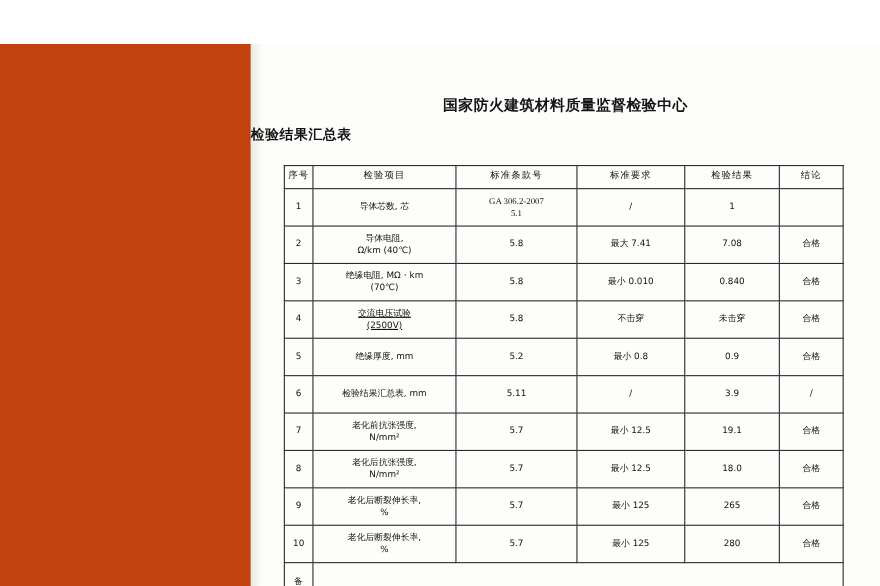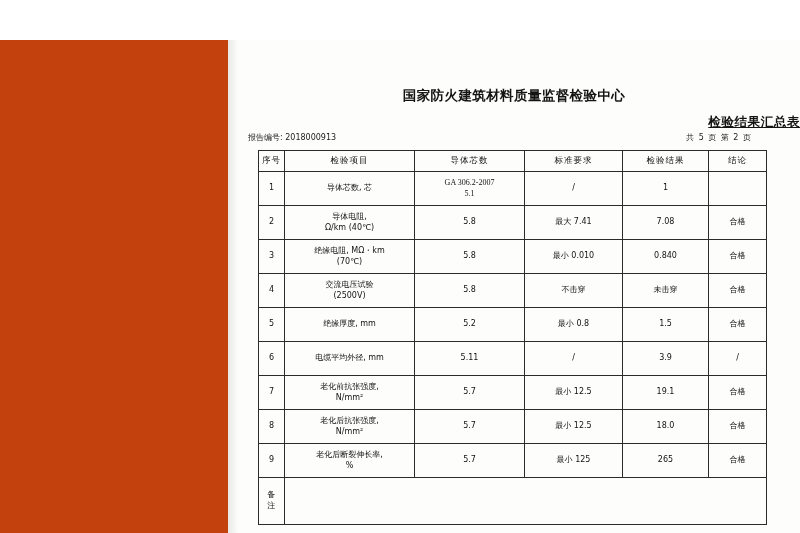--- a/index.html
+++ b/index.html
@@ -48,26 +48,25 @@
     font-size: 13.5px;
     font-weight: bold;
     letter-spacing: 0.4px;
     color: #141414;
   }
   .doc-subtitle {
     position: absolute;
     left: 228px;
     top: 74px;
     width: 572px;
-    text-align: right;
+    text-align: left;
     font-size: 12.5px;
     font-weight: bold;
     letter-spacing: 0.6px;
     color: #141414;
-    text-decoration: underline;
   }
   .meta-row {
     position: absolute;
     left: 248px;
     top: 92px;
     width: 510px;
     height: 14px;
     font-size: 8px;
     color: #1a1a1a;
   }
@@ -140,39 +139,35 @@
 </head>
 <body>
 
 <div class="page">
   <div class="sheet"></div>
   <div class="paper-shade-left"></div>
 
   <div class="doc-title">国家防火建筑材料质量监督检验中心</div>
   <div class="doc-subtitle">检验结果汇总表</div>
 
-  <div class="meta-row">
-    <span class="meta-left">报告编号: 2018000913</span>
-    <span class="meta-right">共 5 页 第 2 页</span>
-  </div>
 
   <table class="result-table">
     <colgroup>
       <col class="col-no">
       <col class="col-item">
       <col class="col-clause">
       <col class="col-req">
       <col class="col-result">
       <col class="col-concl">
     </colgroup>
     <thead>
       <tr>
         <th>序号</th>
         <th>检验项目</th>
-        <th>导体芯数</th>
+        <th>标准条款号</th>
         <th>标准要求</th>
         <th>检验结果</th>
         <th>结论</th>
       </tr>
     </thead>
     <tbody>
       <tr class="data-row">
         <td class="cell-no">1</td>
         <td class="cell-item">导体芯数, 芯</td>
         <td style="white-space: pre-line; font-family: Liberation Serif, serif;">GA 306.2-2007
@@ -194,38 +189,38 @@
         <td class="cell-no">3</td>
         <td class="cell-item" style="white-space: pre-line;">绝缘电阻, MΩ・km
 (70℃)</td>
         <td>5.8</td>
         <td>最小 0.010</td>
         <td>0.840</td>
         <td>合格</td>
       </tr>
       <tr class="data-row">
         <td class="cell-no">4</td>
-        <td class="cell-item" style="white-space: pre-line;">交流电压试验
+        <td class="cell-item" style="white-space: pre-line; text-decoration: underline;">交流电压试验
 (2500V)</td>
         <td>5.8</td>
         <td>不击穿</td>
         <td>未击穿</td>
         <td>合格</td>
       </tr>
       <tr class="data-row">
         <td class="cell-no">5</td>
         <td class="cell-item">绝缘厚度, mm</td>
         <td>5.2</td>
         <td>最小 0.8</td>
-        <td>1.5</td>
+        <td>0.9</td>
         <td>合格</td>
       </tr>
       <tr class="data-row">
         <td class="cell-no">6</td>
-        <td class="cell-item">电缆平均外径, mm</td>
+        <td class="cell-item">检验结果汇总表, mm</td>
         <td>5.11</td>
         <td>/</td>
         <td>3.9</td>
         <td>/</td>
       </tr>
       <tr class="data-row">
         <td class="cell-no">7</td>
         <td class="cell-item" style="white-space: pre-line;">老化前抗张强度,
 N/mm²</td>
         <td>5.7</td>
@@ -244,20 +239,29 @@
       </tr>
       <tr class="data-row">
         <td class="cell-no">9</td>
         <td class="cell-item" style="white-space: pre-line;">老化后断裂伸长率,
 %</td>
         <td>5.7</td>
         <td>最小 125</td>
         <td>265</td>
         <td>合格</td>
       </tr>
+      <tr class="data-row">
+        <td class="cell-no">10</td>
+        <td class="cell-item" style="white-space: pre-line;">老化后断裂伸长率,
+%</td>
+        <td>5.7</td>
+        <td>最小 125</td>
+        <td>280</td>
+        <td>合格</td>
+      </tr>
       <tr class="remark-row">
         <td class="remark-label" style="white-space: pre-line;">备
 注</td>
         <td colspan="5"></td>
       </tr>
     </tbody>
   </table>
 </div>
 
 </body></html>

